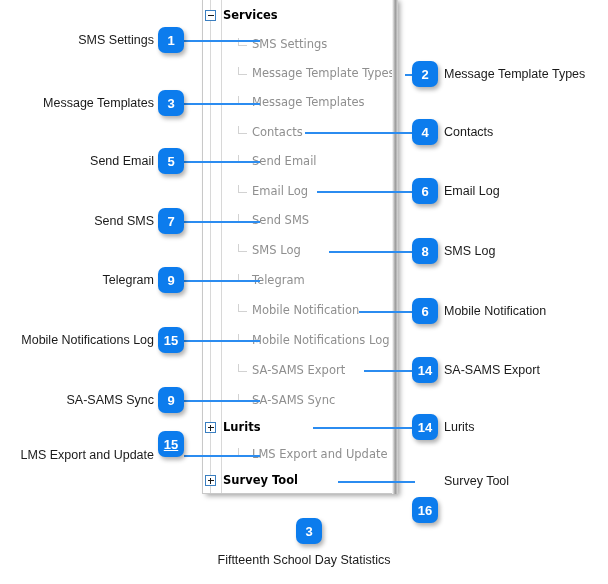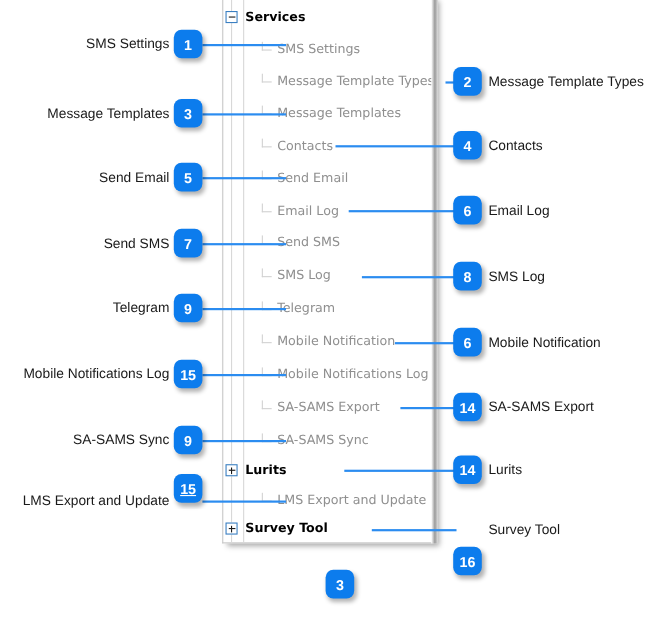--- a/index.html
+++ b/index.html
@@ -292,14 +292,15 @@
       <div class="callout-label right" style="top: 420px; left: 444px;">Lurits</div>
       <div class="leader" style="left: 184px; width: 76px; top: 455px;"></div>
       <div class="badge" style="top: 431px; left: 158px; text-decoration: underline;">15</div>
       <div class="callout-label left" style="top: 448px; right: 454px;">LMS Export and Update</div>
       <div class="leader" style="left: 338px; width: 77px; top: 481px;"></div>
       <div class="badge" style="top: 468px; left: 412px; margin-top: 29px;">16</div>
       <div class="callout-label right" style="top: 474px; left: 444px;">Survey Tool</div>
     </div>
 
   <div class="badge" id="bottom-badge" style="left:296px; top:518px;">3</div>
+  <div id="bottom-caption" style="top:553px; left:0px;">Fiftteenth School Day Statistics</div>
 
 </div>
 
 </body></html>

